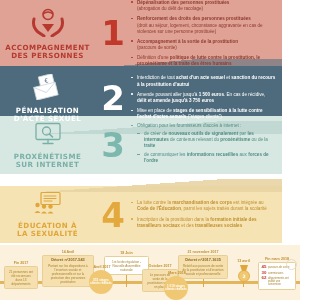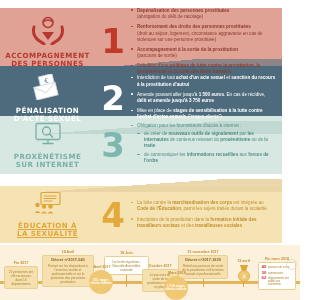--- a/index.html
+++ b/index.html
@@ -10,21 +10,21 @@
     -webkit-font-smoothing:antialiased;
   }
   .page{position:relative;width:300px;height:300px;overflow:hidden;background:#fff;}
 
   
   .panel{position:absolute;left:0;top:0;width:282px;height:243px;overflow:hidden;}
 
   .band{position:absolute;left:0;width:282px;overflow:hidden;}
   .band .bg{position:absolute;inset:0;}
 
-  .b1{top:8px;height:66px;}
+  .b1{top:0;height:66px;}
   .b1 .bg{background:#dfa294;}
   .b2{top:66px;height:64px;}
   .b2 .bg{background:#4d6b7c;}
   .b3{top:116px;height:58px;}
   .b3 .bg{background:#d7e7e2;}
   .b4{top:186px;height:57px;}
   .b4 .bg{background:#f6e3b4;}
 
   
   .fold{position:absolute;left:0;width:282px;height:13px;z-index:3;pointer-events:none;}
@@ -43,21 +43,21 @@
   .glyph{display:block;}
   .cap{
     text-align:center;line-height:1.12;
     font-weight:700;letter-spacing:.45px;
     font-size:7.1px;text-transform:uppercase;
     font-family:"DejaVu Sans", sans-serif;
   }
   .b1 .cap{color:#b6382f;}
   .b2 .cap{color:#ffffff;}
   .b3 .cap{color:#79b0a6;}
-  .b4 .cap{color:#e0a63a;text-decoration:underline;}
+  .b4 .cap{color:#e0a63a;}
 
   
   .num{
     position:absolute;left:96px;top:50%;transform:translateY(-50%);
     width:34px;text-align:center;z-index:4;
     font-family:"DejaVu Sans", sans-serif;
     font-weight:700;font-size:34px;line-height:1;
   }
   .b1 .num{color:#c0392b;}
   .b2 .num{color:#ffffff;}

